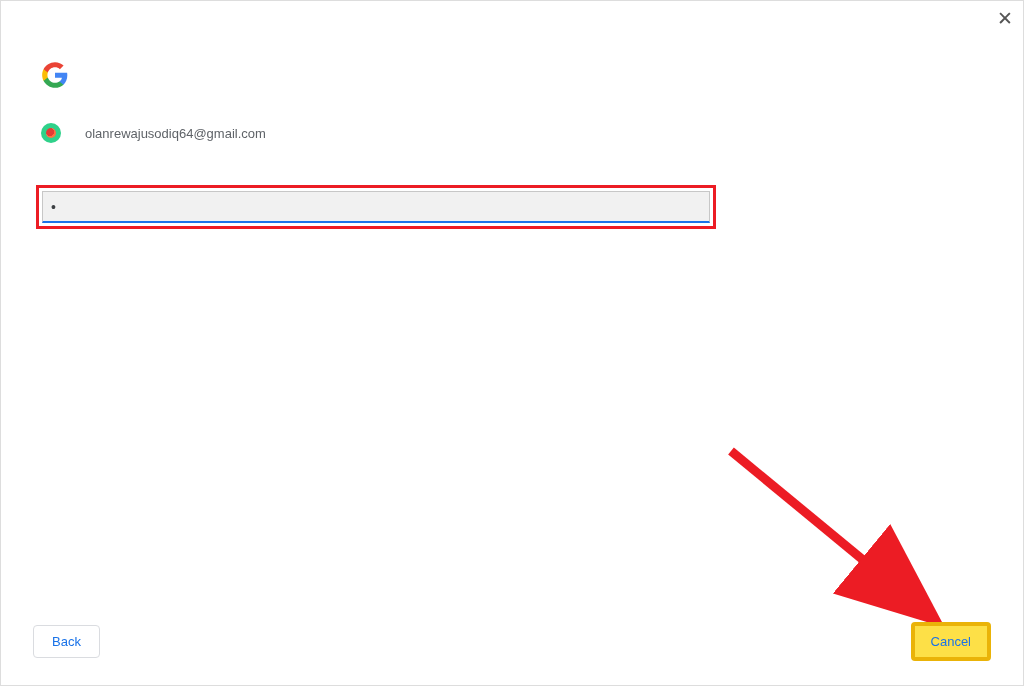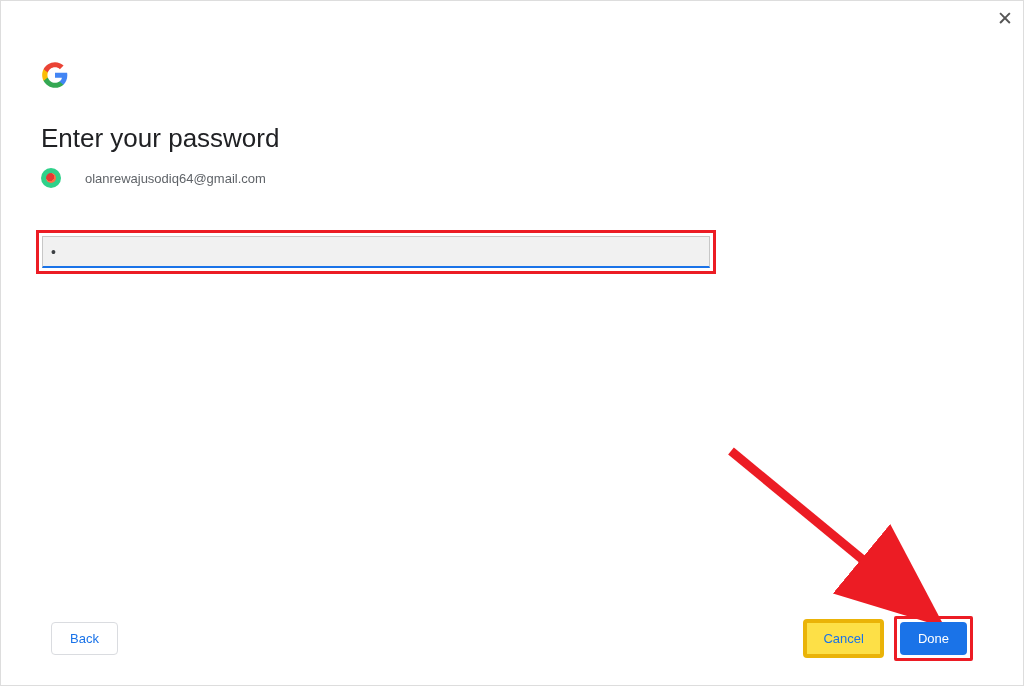--- a/index.html
+++ b/index.html
@@ -75,21 +75,21 @@
       font-size: 14px;
       color: #3c4043;
       outline: none;
       letter-spacing: 2px;
     }
     .footer {
       position: absolute;
       bottom: 24px;
       left: 0;
       right: 0;
-      padding: 0 50px;
+      padding: 0 32px;
       display: flex;
       justify-content: space-between;
       align-items: center;
     }
     .back-btn {
       border: 1px solid #dadce0;
       background: #ffffff;
       color: #1a73e8;
       font-size: 13px;
       padding: 8px 18px;
@@ -140,21 +140,20 @@
 <div class="container">
   <div>
     <svg class="google-logo" viewBox="0 0 48 48">
       <path fill="#4285F4" d="M45.12 24.5c0-1.56-.14-3.06-.4-4.5H24v8.51h11.84c-.51 2.75-2.06 5.08-4.39 6.64v5.52h7.11c4.16-3.83 6.56-9.47 6.56-16.17z"></path>
       <path fill="#34A853" d="M24 46c5.94 0 10.92-1.97 14.56-5.33l-7.11-5.52c-1.97 1.32-4.49 2.1-7.45 2.1-5.73 0-10.58-3.87-12.31-9.07H4.34v5.7C7.96 41.07 15.4 46 24 46z"></path>
       <path fill="#FBBC05" d="M11.69 28.18C11.25 26.86 11 25.45 11 24s.25-2.86.69-4.18v-5.7H4.34C2.85 17.09 2 20.45 2 24c0 3.55.85 6.91 2.34 9.88l7.35-5.7z"></path>
       <path fill="#EA4335" d="M24 10.75c3.23 0 6.13 1.11 8.41 3.29l6.31-6.31C34.91 4.18 29.93 2 24 2 15.4 2 7.96 6.93 4.34 14.12l7.35 5.7c1.73-5.2 6.58-9.07 12.31-9.07z"></path>
     </svg>
   </div>
 
-  <h1 class="page-title">Enter your password</h1>
 
   <div class="account-row">
     <div class="avatar"></div>
     <span class="email">olanrewajusodiq64@gmail.com</span>
   </div>
 
   <div class="input-highlight">
     <input type="text" class="password-input" value="•" style="">
   </div>
 </div>
@@ -165,17 +164,14 @@
       <polygon points="0 0, 12 5, 0 10" fill="#ec1c24"></polygon>
     </marker>
   </defs>
   <line x1="10" y1="10" x2="210" y2="175" stroke="#ec1c24" stroke-width="9" marker-end="url(#arrowhead)"></line>
 </svg>
 
 <div class="footer">
   <button class="back-btn">Back</button>
   <div class="right-buttons">
     <button class="cancel-btn">Cancel</button>
-    <div class="done-highlight">
-      <button class="done-btn">Done</button>
-    </div>
   </div>
 </div>
 
 </body></html>

